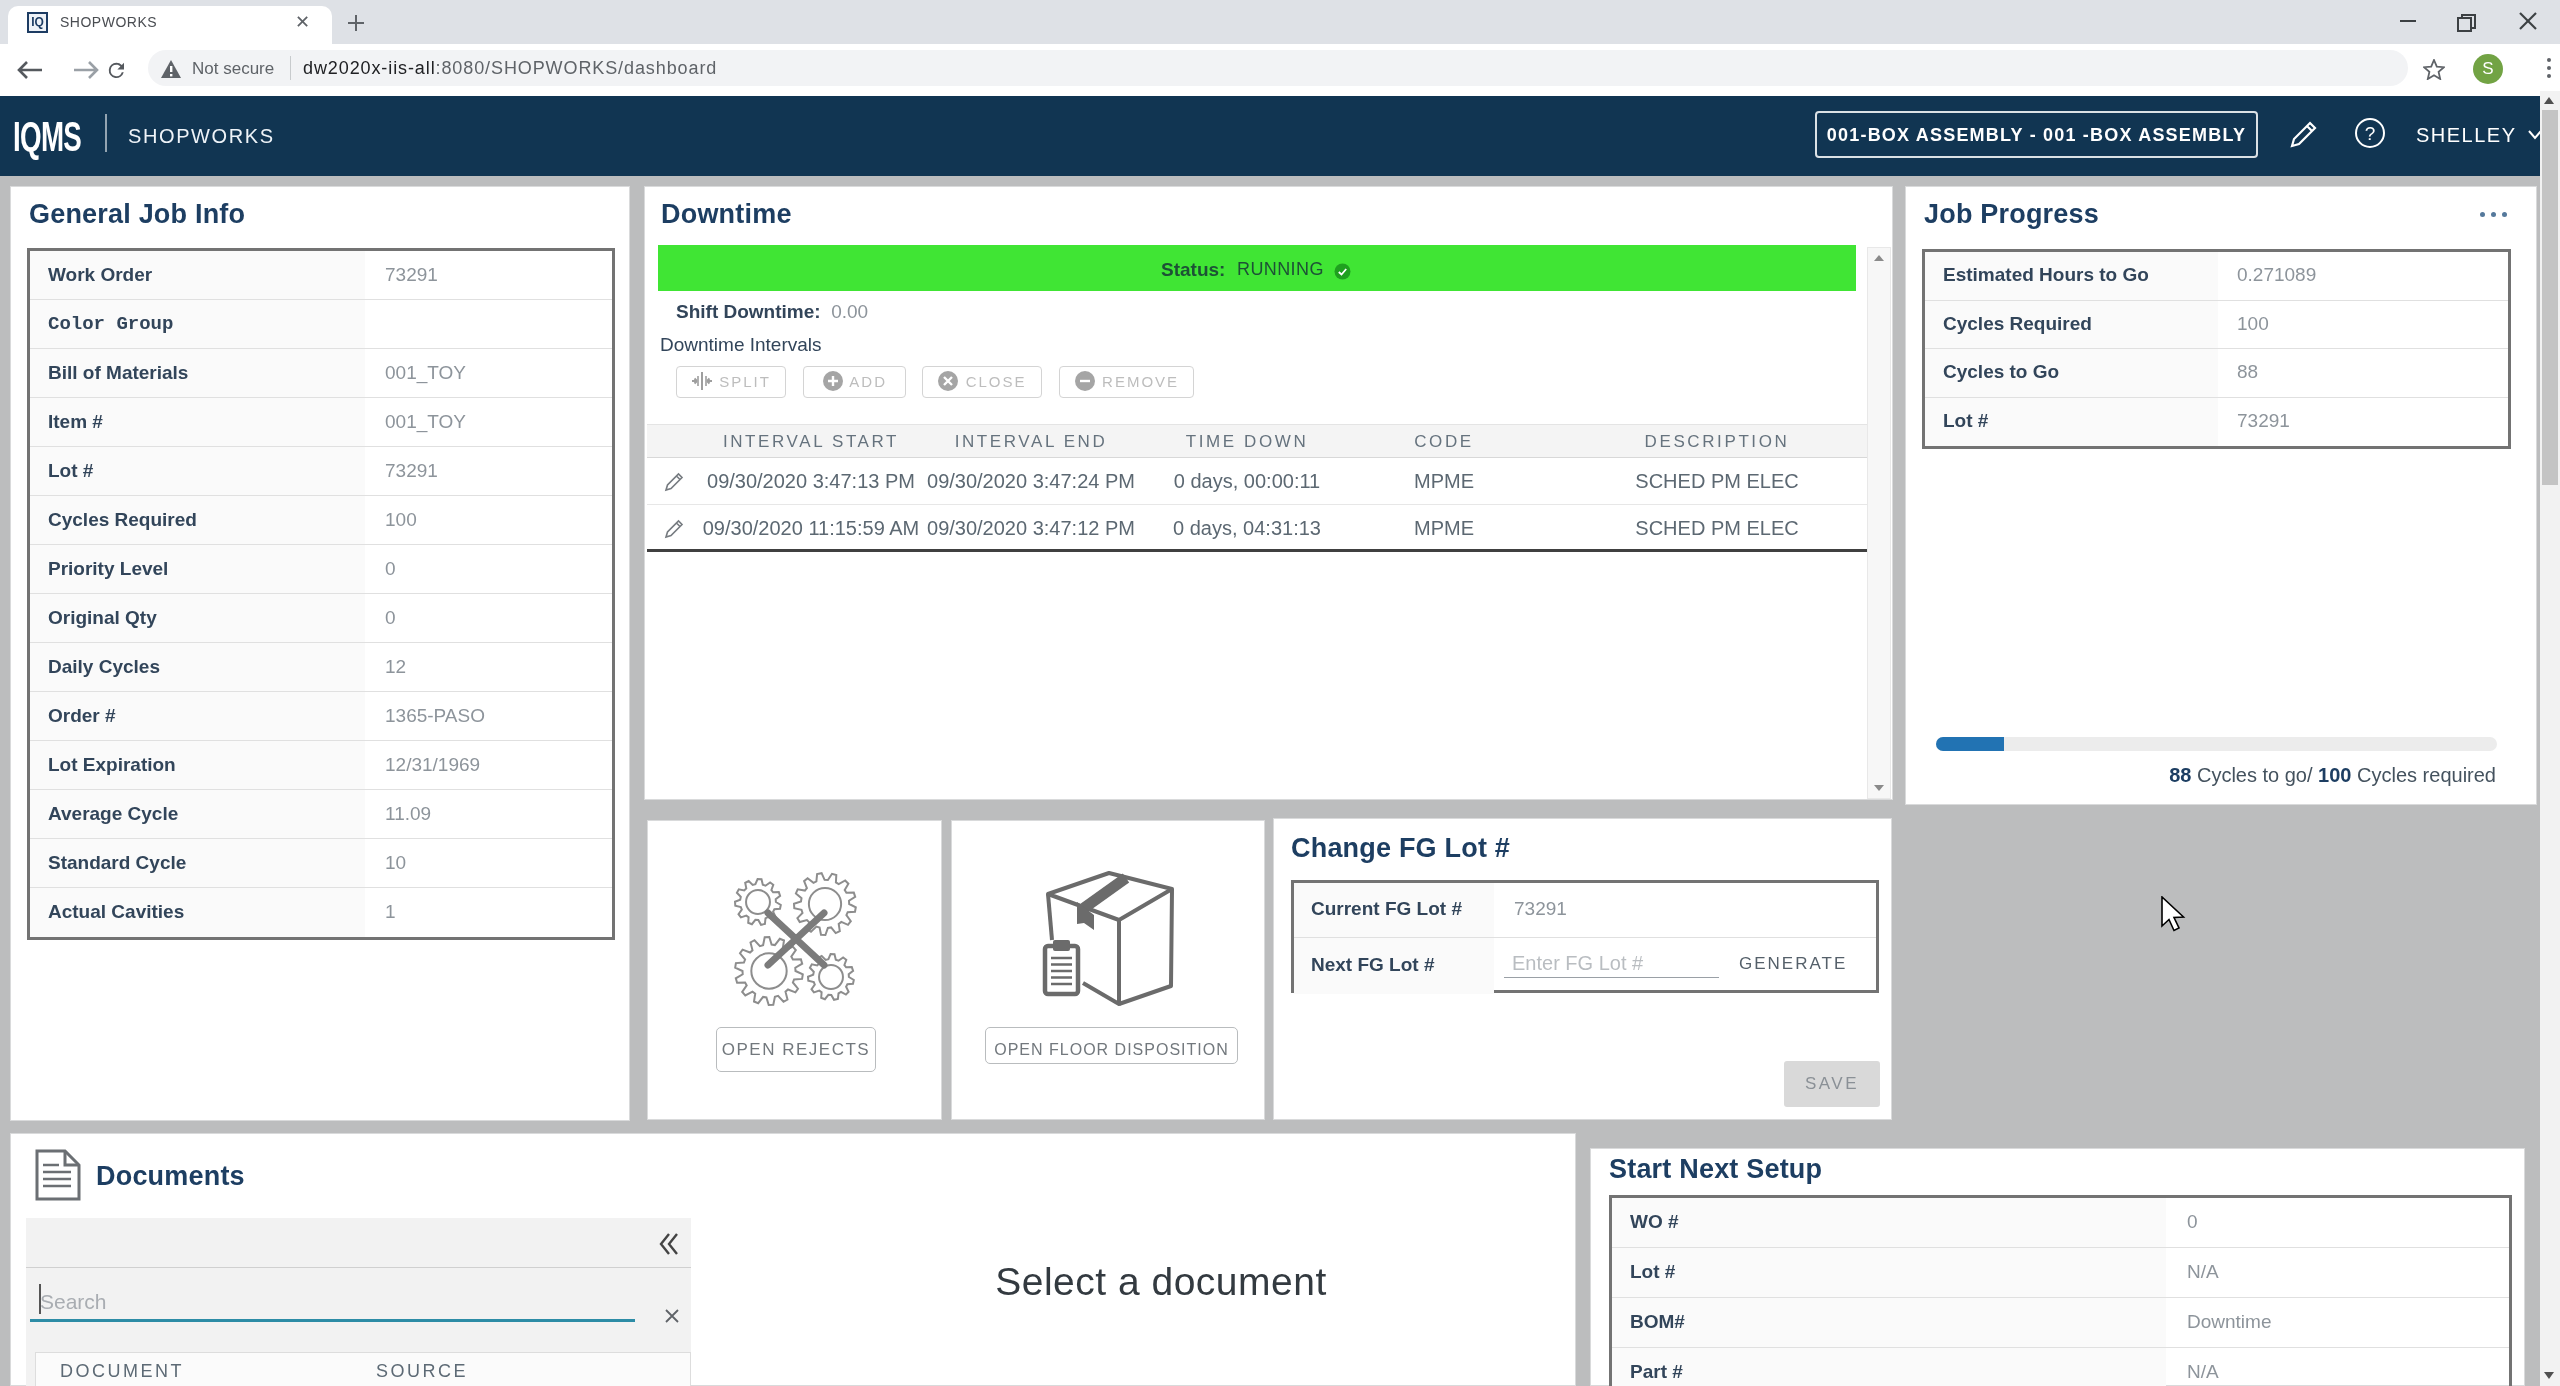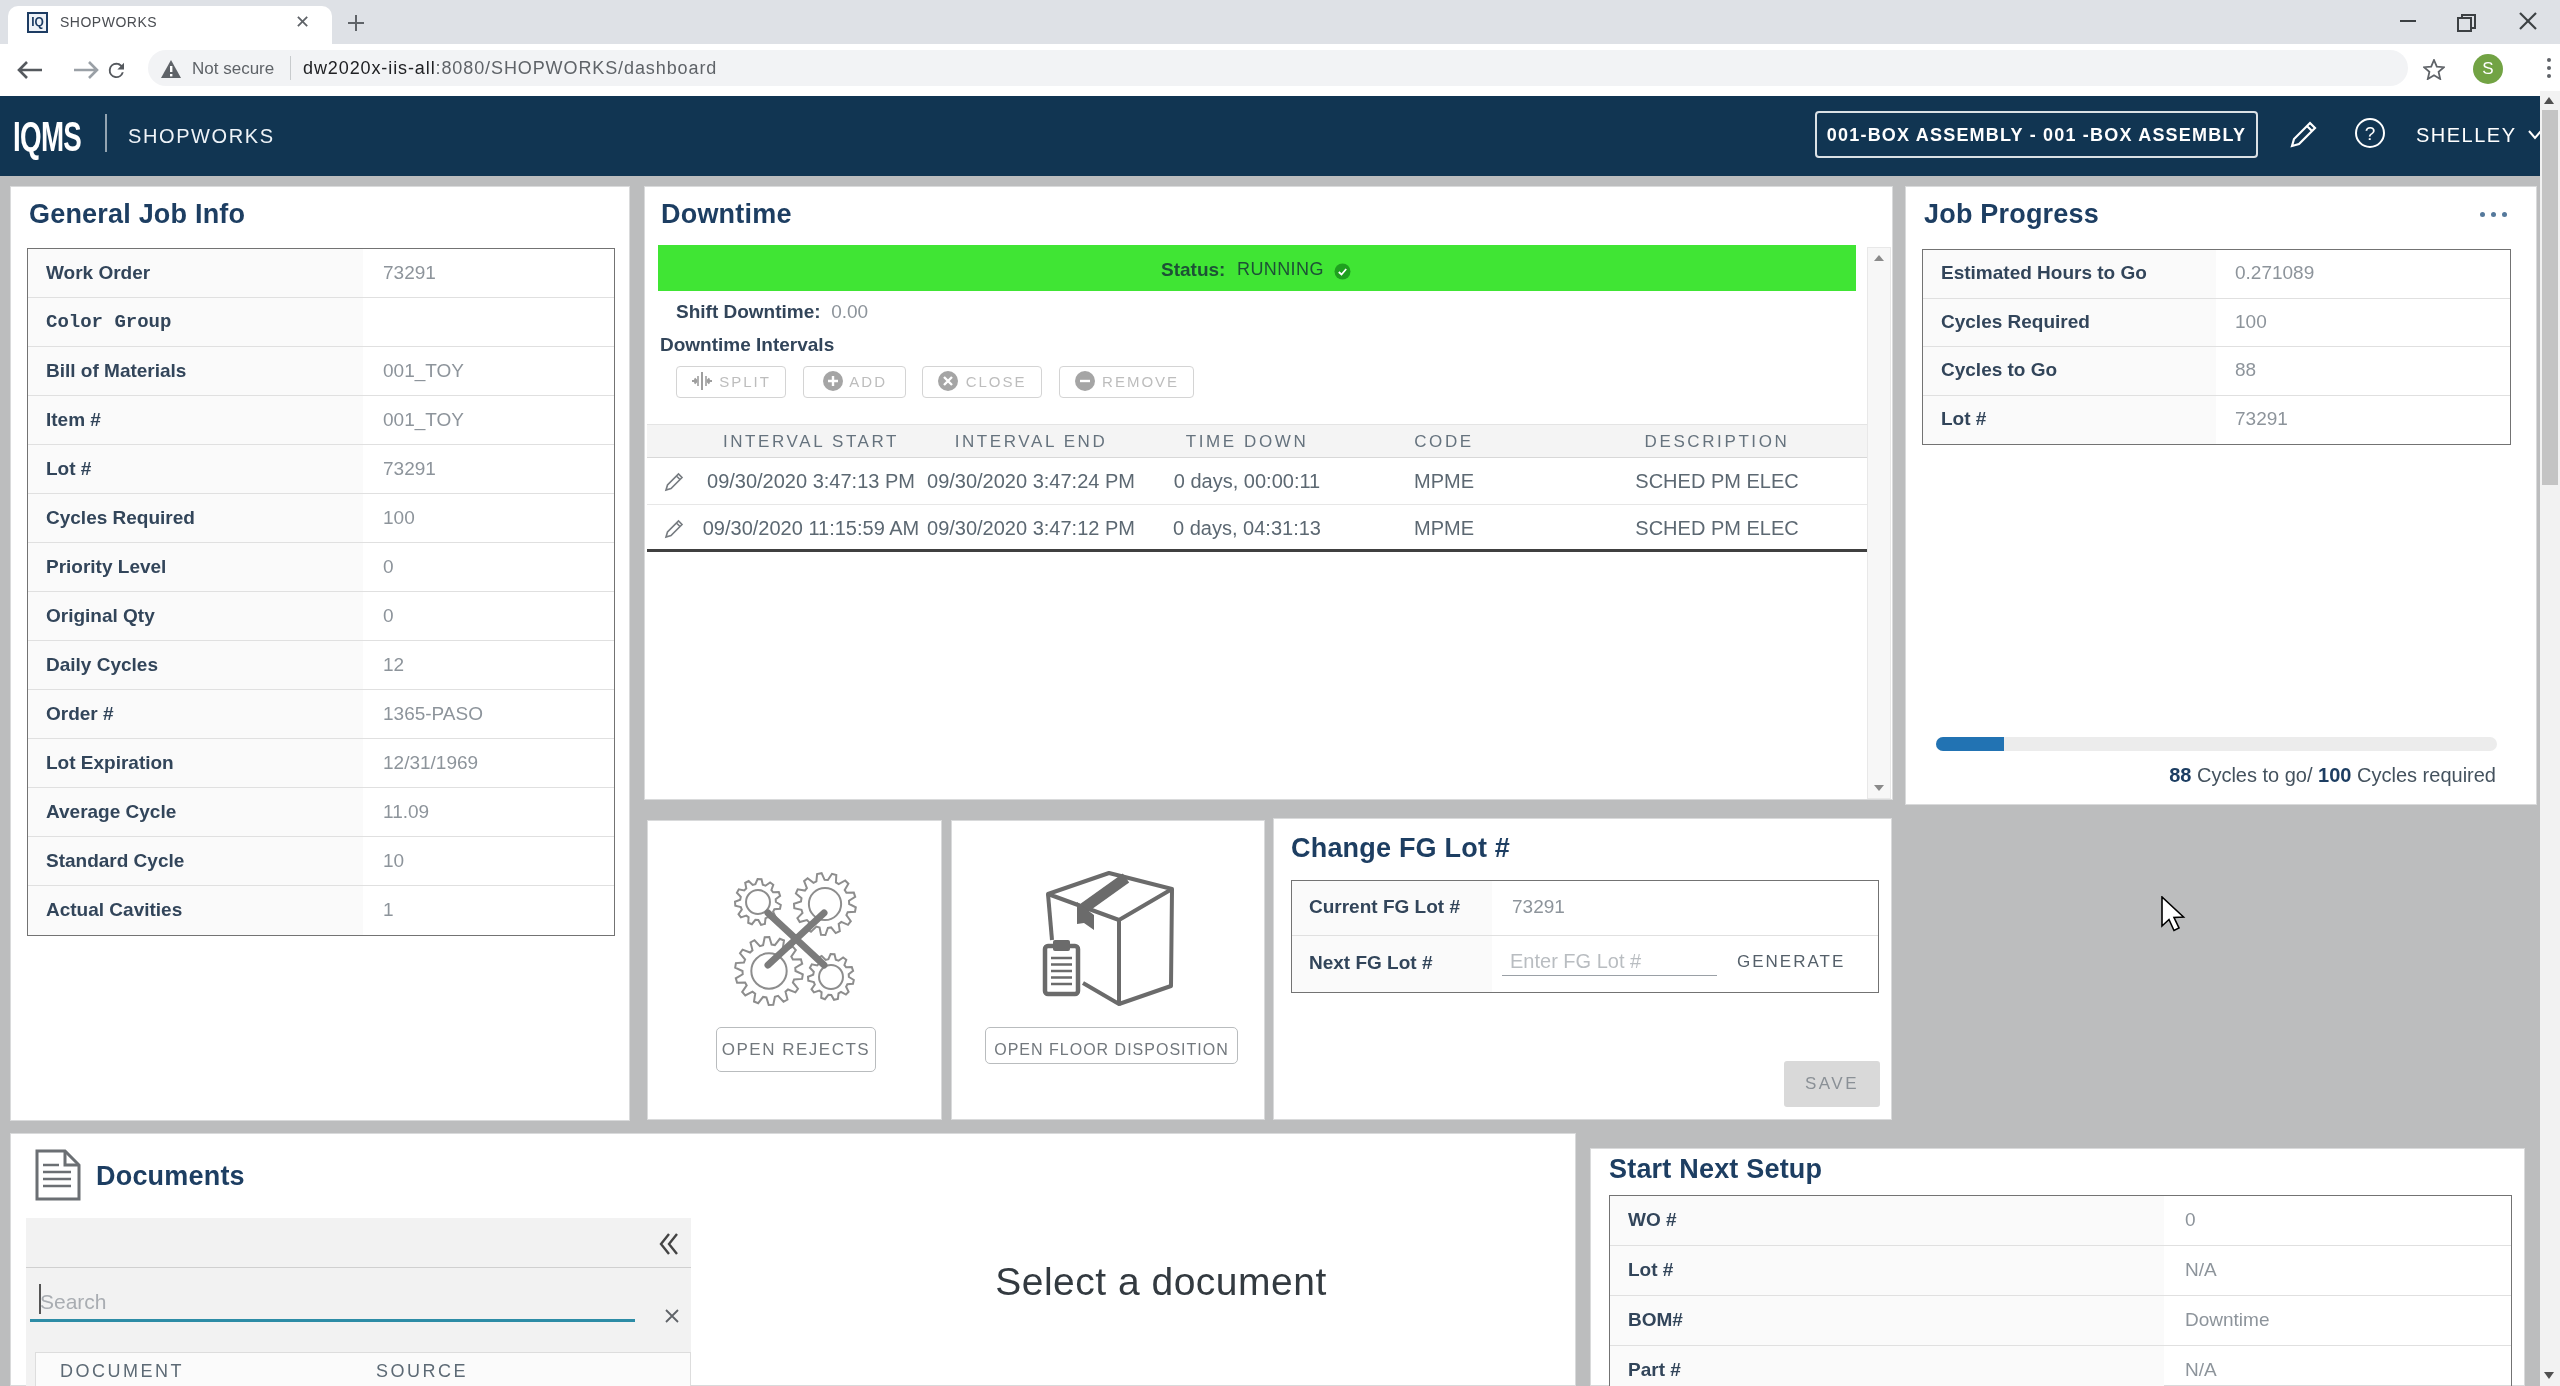--- a/index.html
+++ b/index.html
@@ -23,21 +23,21 @@
 #navy { left:0; top:96px; width:2540px; height:80px; background:#113552; }
 #iqms { left:13px; top:113px; width:110px; font-size:42px; font-weight:bold; color:#fff; transform:scaleX(0.66); transform-origin:left center; letter-spacing:-1px; }
 #navdiv { left:105px; top:114px; width:2px; height:38px; background:rgba(255,255,255,0.55); }
 #shopworks { left:128px; top:125px; font-size:20px; color:#eef3f8; letter-spacing:1.6px; }
 #wobtn { left:1815px; top:111px; width:443px; height:47px; border:2px solid rgba(255,255,255,0.85); border-radius:4px; color:#fff; font-size:18px; font-weight:bold; letter-spacing:1.2px; text-align:center; line-height:44px; }
 #shelley { left:2416px; top:124px; font-size:20px; color:#fff; letter-spacing:1.5px; }
 
 
 .card { background:#fff; border:1px solid #d9dadb; }
 .cardtitle { font-size:27px; font-weight:600; color:#1d3e62; letter-spacing:0.2px; }
-.tbl { border:1px solid #737373; }
+.tbl { border:3px solid #737373; }
 .row { position:relative; border-bottom:1px solid #e0e0e0; }
 .row:last-child { border-bottom:none; }
 .lbl { position:absolute; font-size:19px; font-weight:600; color:#32455a; }
 .val { position:absolute; font-size:19px; color:#8d949b; }
 .lblbg { position:absolute; left:0; top:0; bottom:0; background:#fafafa; }
 
 
 #gji { left:10px; top:186px; width:620px; height:935px; }
 
 #dt { left:644px; top:186px; width:1249px; height:614px; }
@@ -203,21 +203,21 @@
 <div class="abs card" id="dt">
   <div class="abs cardtitle" style="left:16px; top:12px;">Downtime</div>
   <div class="abs" id="greenbar"></div>
   <div class="abs" style="left:516px; top:72px; font-size:19px; font-weight:bold; color:#1d5136;">Status:</div>
   <div class="abs" style="left:592px; top:72px; font-size:18px; font-weight:500; color:#1d5136; letter-spacing:0.4px;">RUNNING</div>
   <svg class="abs" style="left:689px; top:76px;" width="17" height="17">
     <circle cx="8.5" cy="8.5" r="8" fill="#1fa01f"></circle>
     <path d="M4.8 9 L7.5 11.5 L12.2 6" stroke="#fff" stroke-width="1.8" fill="none"></path>
   </svg>
   <div class="abs" style="left:31px; top:114px; font-size:19px; font-weight:bold; color:#32455a;">Shift Downtime:&nbsp; <span style="font-weight:normal; color:#8d949b;">0.00</span></div>
-  <div class="abs" style="left:15px; top:147px; font-size:19px; font-weight:bold; color:#32455a;">Downtime Intervals</div>
+  <div class="abs" style="left:15px; top:147px; font-size:19px; font-weight:normal; color:#32455a;">Downtime Intervals</div>
   <div class="abs" id="dtbtns">
       <div class="abs" style="left:31px; top:179px; width:110px; height:32px; border:1px solid #d4d4d4; border-radius:4px; text-align:center; line-height:30px; font-size:15px; color:#bdbdbd; letter-spacing:2px;"><svg width="22" height="22" style="vertical-align:-5px;">
           <path d="M11 2 V20" stroke="#9e9e9e" stroke-width="2"></path>
           <path d="M1 11 H6 M6 11 L3.5 8.5 M6 11 L3.5 13.5" stroke="#9e9e9e" stroke-width="2" fill="none"></path>
           <path d="M21 11 H16 M16 11 L18.5 8.5 M16 11 L18.5 13.5" stroke="#9e9e9e" stroke-width="2" fill="none"></path>
           <path d="M7 6 V16 M15 6 V16" stroke="#9e9e9e" stroke-width="1.6"></path>
         </svg> SPLIT</div>
       <div class="abs" style="left:158px; top:179px; width:103px; height:32px; border:1px solid #d4d4d4; border-radius:4px; text-align:center; line-height:30px; font-size:15px; color:#bdbdbd; letter-spacing:2px;"><svg width="22" height="22" style="vertical-align:-5px;">
           <circle cx="11" cy="11" r="10" fill="#a5a5a5"></circle>
           <path d="M11 6 V16 M6 11 H16" stroke="#fff" stroke-width="2.4"></path>

